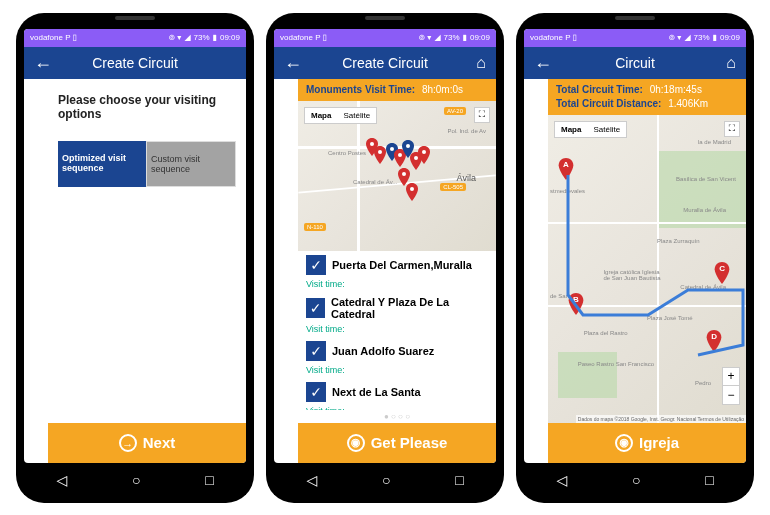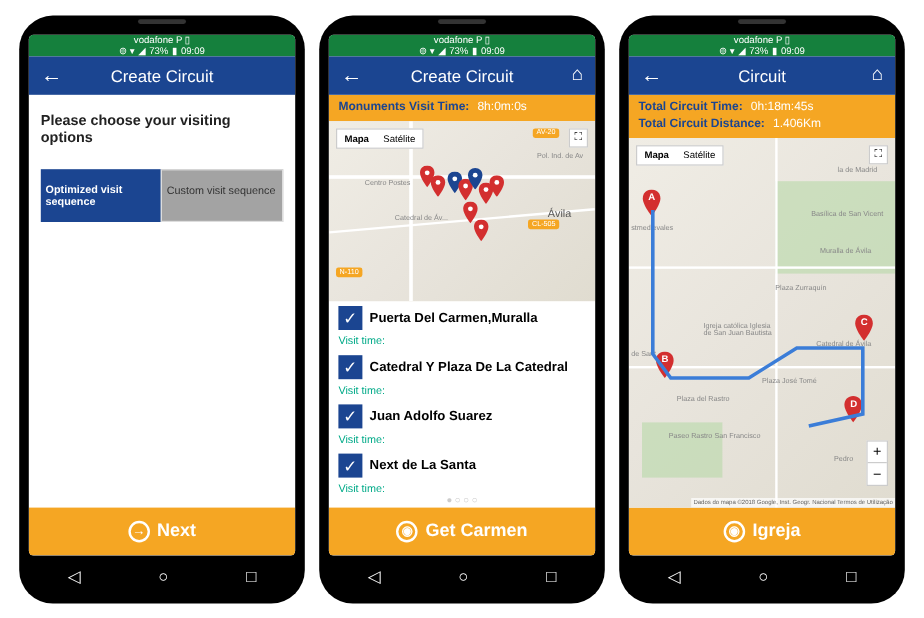--- a/index.html
+++ b/index.html
@@ -1,27 +1,27 @@
 <!DOCTYPE html>
 <html><head>
 <meta charset="utf-8">
 <style>
 * { margin: 0; padding: 0; box-sizing: border-box; font-family: Arial, sans-serif; }
 body { background: #fff; width: 770px; height: 515px; display: flex; justify-content: space-around; align-items: center; padding: 10px; }
 .phone { width: 238px; height: 490px; background: #000; border-radius: 28px; padding: 8px; position: relative; display: flex; flex-direction: column; }
 .phone::before { content: ''; position: absolute; top: 3px; left: 50%; transform: translateX(-50%); width: 40px; height: 4px; background: #333; border-radius: 2px; }
 .screen { flex: 1; background: #fff; border-radius: 4px; overflow: hidden; display: flex; flex-direction: column; margin-top: 8px; }
-.status-bar { background: #15803d; color: #fff; height: 18px; display: flex; align-items: center; justify-content: space-between; padding: 0 6px; font-size: 8px; flex-direction: column; }
+.status-bar { background: #8b5cf6; color: #fff; height: 18px; display: flex; align-items: center; justify-content: space-between; padding: 0 6px; font-size: 8px; }
 .status-left { display: flex; align-items: center; gap: 2px; }
 .status-right { display: flex; align-items: center; gap: 3px; }
 .app-header { background: #1b4591; color: #fff; height: 32px; display: flex; align-items: center; padding: 0 10px; position: relative; }
 .back-arrow { font-size: 18px; font-weight: bold; }
 .header-title { position: absolute; left: 50%; transform: translateX(-50%); font-size: 14px; }
 .home-icon { position: absolute; right: 10px; font-size: 16px; }
-.content { flex: 1; display: flex; flex-direction: column; overflow: hidden; }
+.content { flex: 1; display: flex; flex-direction: column; overflow: hidden; padding-left: 24px; }
 .info-bar { background: #f5a623; padding: 4px 8px; font-size: 10px; }
 .info-bar .label { color: #1b4591; font-weight: bold; }
 .info-bar .value { color: #fff; margin-left: 4px; }
 .info-row { display: block; line-height: 1.4; }
 .prompt { padding: 14px 10px; font-size: 12px; font-weight: bold; color: #222; }
 .tab-row { display: flex; margin: 6px 10px; }
 .tab { flex: 1; padding: 12px 4px; font-size: 9px; text-align: left; }
 .tab.active { background: #1b4591; color: #fff; font-weight: bold; }
 .tab.inactive { background: #a3a3a3; color: #333; border: 1px solid #ddd; }
 .map-area { height: 150px; background: #e8e4dc; position: relative; overflow: hidden; }
@@ -197,21 +197,21 @@
         <div class="visit-time">Visit time:</div>
         <div class="check-item">
           <div class="checkbox">✓</div>
           <span class="check-label">Next de La Santa</span>
         </div>
         <div class="visit-time">Visit time:</div>
       </div>
       <div class="dots">● ○ ○ ○</div>
       <div class="action-bar">
         <span class="action-icon">◉</span>
-        <span>Get Carmen</span>
+        <span>Get Please</span>
       </div>
     </div>
   </div>
   <div class="nav-bar">
     <span class="nav-btn">◁</span>
     <span class="nav-btn">○</span>
     <span class="nav-btn">□</span>
   </div>
 </div>
 

